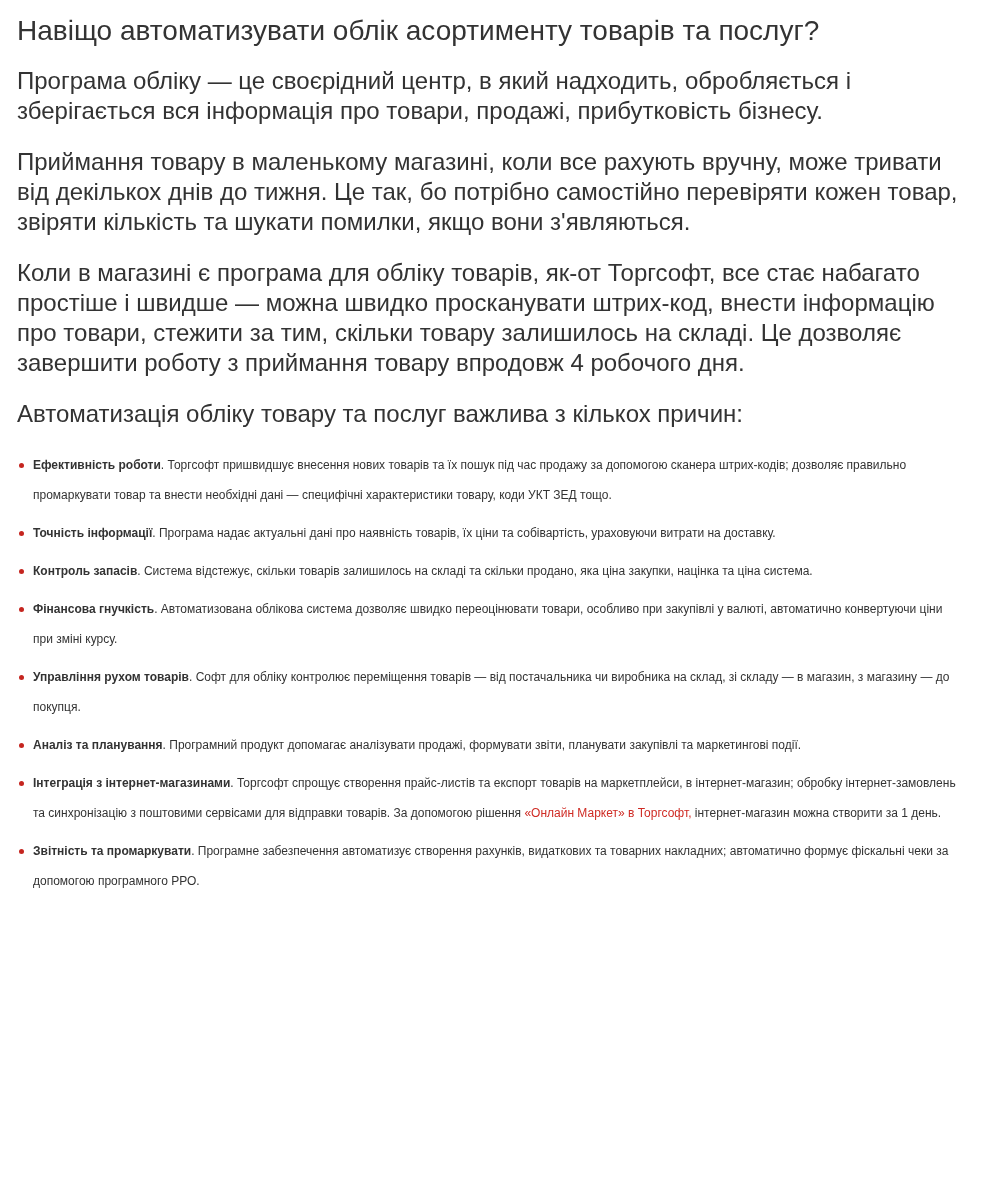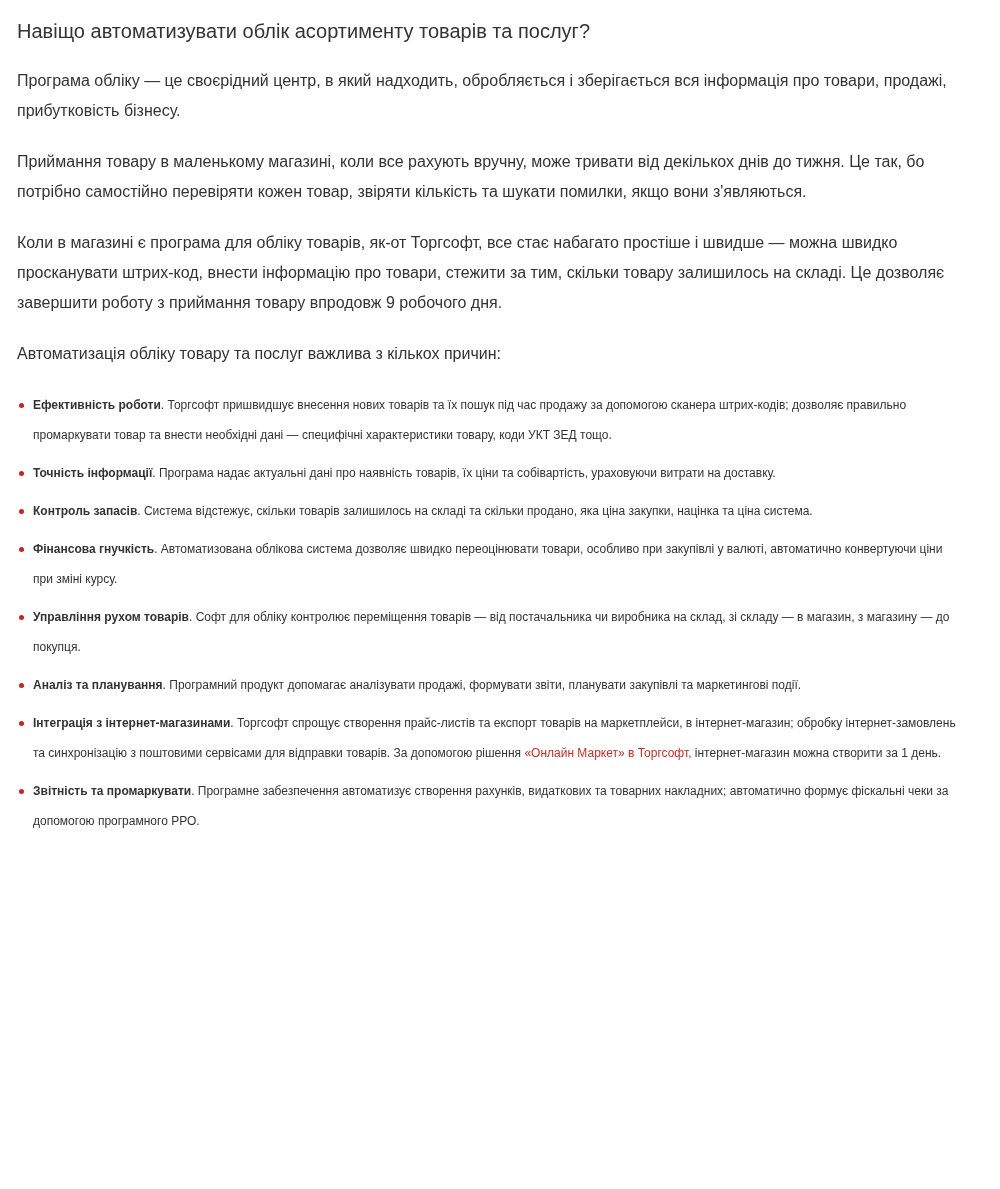--- a/index.html
+++ b/index.html
@@ -9,28 +9,28 @@
   }
   .article {
     width: 1000px;
     box-sizing: border-box;
     padding: 14px 35px 10px 17px;
     font-family: "Liberation Sans", sans-serif;
     color: var(--text-color, #333333);
     background: #ffffff;
   }
   .page-title {
-    font-size: 20px;
+    font-size: 28px;
     line-height: 34px;
     font-weight: 400;
     color: var(--text-color, #333333);
     margin: 0 0 18px 0;
   }
   .body-par {
-    font-size: 16px;
+    font-size: 24px;
     line-height: 30px;
     margin: 0 0 21px 0;
   }
   .list-intro {
   }
   .reasons {
     list-style: none;
     margin: 0;
     padding: 0;
   }
@@ -63,21 +63,21 @@
 <body>
 
 <div class="article">
 
   <h1 class="page-title">Навіщо автоматизувати облік асортименту товарів та послуг?</h1>
 
   <p class="body-par">Програма обліку — це своєрідний центр, в який надходить, обробляється і зберігається вся інформація про товари, продажі, прибутковість бізнесу.</p>
 
   <p class="body-par">Приймання товару в маленькому магазині, коли все рахують вручну, може тривати від декількох днів до тижня. Це так, бо потрібно самостійно перевіряти кожен товар, звіряти кількість та шукати помилки, якщо вони з'являються.</p>
 
-  <p class="body-par">Коли в магазині є програма для обліку товарів, як-от Торгсофт, все стає набагато простіше і швидше — можна швидко просканувати штрих-код, внести інформацію про товари, стежити за тим, скільки товару залишилось на складі. Це дозволяє завершити роботу з приймання товару впродовж 9 робочого дня.</p>
+  <p class="body-par">Коли в магазині є програма для обліку товарів, як-от Торгсофт, все стає набагато простіше і швидше — можна швидко просканувати штрих-код, внести інформацію про товари, стежити за тим, скільки товару залишилось на складі. Це дозволяє завершити роботу з приймання товару впродовж 4 робочого дня.</p>
 
   <p class="body-par list-intro">Автоматизація обліку товару та послуг важлива з кількох причин:</p>
 
   <ul class="reasons">
 
     <li class="reason"><span class="dot"></span><span class="term">Ефективність роботи</span><span>. Торгсофт пришвидшує внесення нових товарів та їх пошук під час продажу за допомогою сканера штрих-кодів; дозволяє правильно промаркувати товар та внести необхідні дані — специфічні характеристики товару, коди УКТ ЗЕД тощо.</span></li>
 
     <li class="reason"><span class="dot"></span><span class="term">Точність інформації</span><span>. Програма надає актуальні дані про наявність товарів, їх ціни та собівартість, ураховуючи витрати на доставку.</span></li>
 
     <li class="reason"><span class="dot"></span><span class="term">Контроль запасів</span><span>. Система відстежує, скільки товарів залишилось на складі та скільки продано, яка ціна закупки, націнка та ціна система.</span></li>

